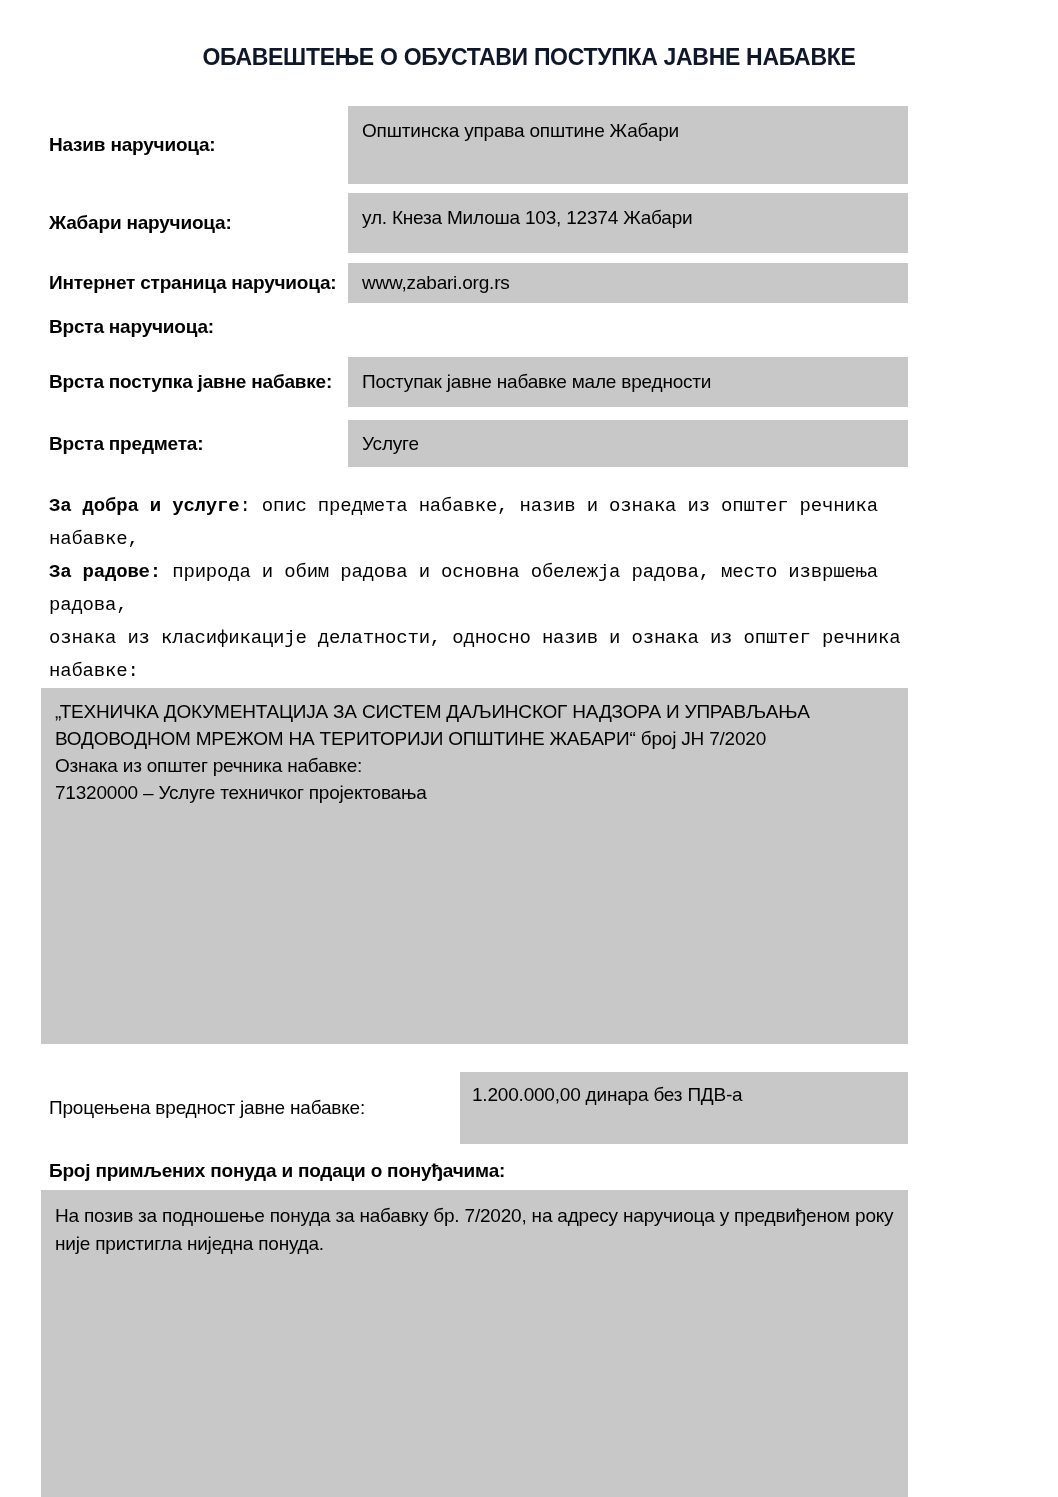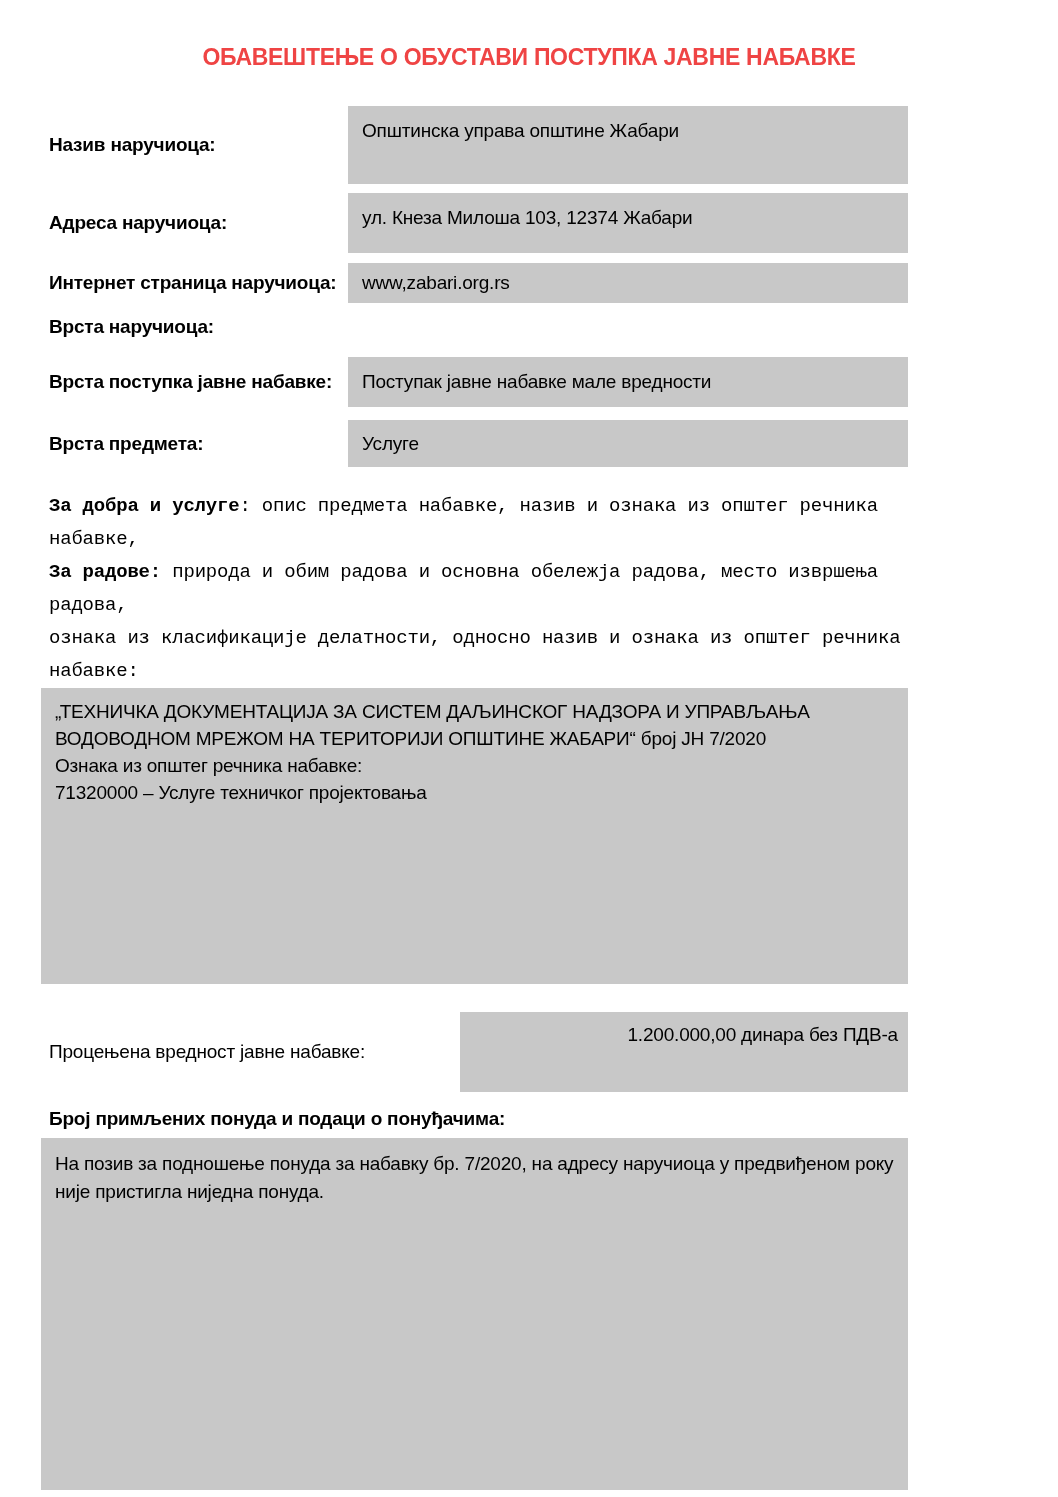--- a/index.html
+++ b/index.html
@@ -12,21 +12,21 @@
     height: 1497px;
     overflow: hidden;
     position: relative;
     font-family: "Liberation Sans", "DejaVu Sans", sans-serif;
     color: #000000;
     letter-spacing: -0.2px;
   }
   .page-title {
     margin-top: 44px;
     text-align: center;
-    color: #ef4444;
+    color: #0f172a;
     font-size: 23px;
     font-weight: 700;
     letter-spacing: -0.3px;
   }
   .content {
     margin-left: 41px;
     width: 867px;
   }
   .fields {
     margin-top: 35px;
@@ -71,21 +71,21 @@
     font-size: 19px;
     line-height: 33px;
     padding-left: 8px;
     font-family: Liberation Mono, monospace;
   }
   .description .lead { font-weight: 700; }
 
   .subject-box {
     margin-top: 0px;
     background: #c8c8c8;
-    height: 296px;
+    height: 356px;
     box-sizing: border-box;
     padding: 10px 14px;
     font-size: 19px;
     line-height: 27px;
     white-space: pre-line;
   }
 
   .estimated-row {
     margin-top: 28px;
     display: flex;
@@ -95,25 +95,24 @@
     width: 419px;
     flex: 0 0 419px;
     padding-left: 8px;
     box-sizing: border-box;
     font-size: 19px;
     font-weight: 400;
   }
   .estimated-box {
     flex: 1 1 auto;
     background: #c8c8c8;
-    height: 80px;
+    height: 72px;
     box-sizing: border-box;
     padding: 12px 10px 0 12px;
     font-size: 19px;
-    text-align: right;
   }
 
   .offers-label {
     margin-top: 16px;
     padding-left: 8px;
     font-size: 19px;
     font-weight: 700;
   }
   .offers-box {
     margin-top: 8px;
@@ -134,21 +133,21 @@
 <div class="content">
 
   <div class="fields">
     <div class="field-row">
       <div class="field-label">Назив наручиоца:</div>
       <div class="value-box">
         <span>Општинска управа општине Жабари</span>
       </div>
     </div>
     <div class="field-row">
-      <div class="field-label">Адреса наручиоца:</div>
+      <div class="field-label">Жабари наручиоца:</div>
       <div class="value-box">
         <span>ул. Кнеза Милоша 103, 12374 Жабари</span>
       </div>
     </div>
     <div class="field-row">
       <div class="field-label">Интернет страница наручиоца:</div>
       <div class="value-box">
         <span>www,zabari.org.rs</span>
       </div>
     </div>

